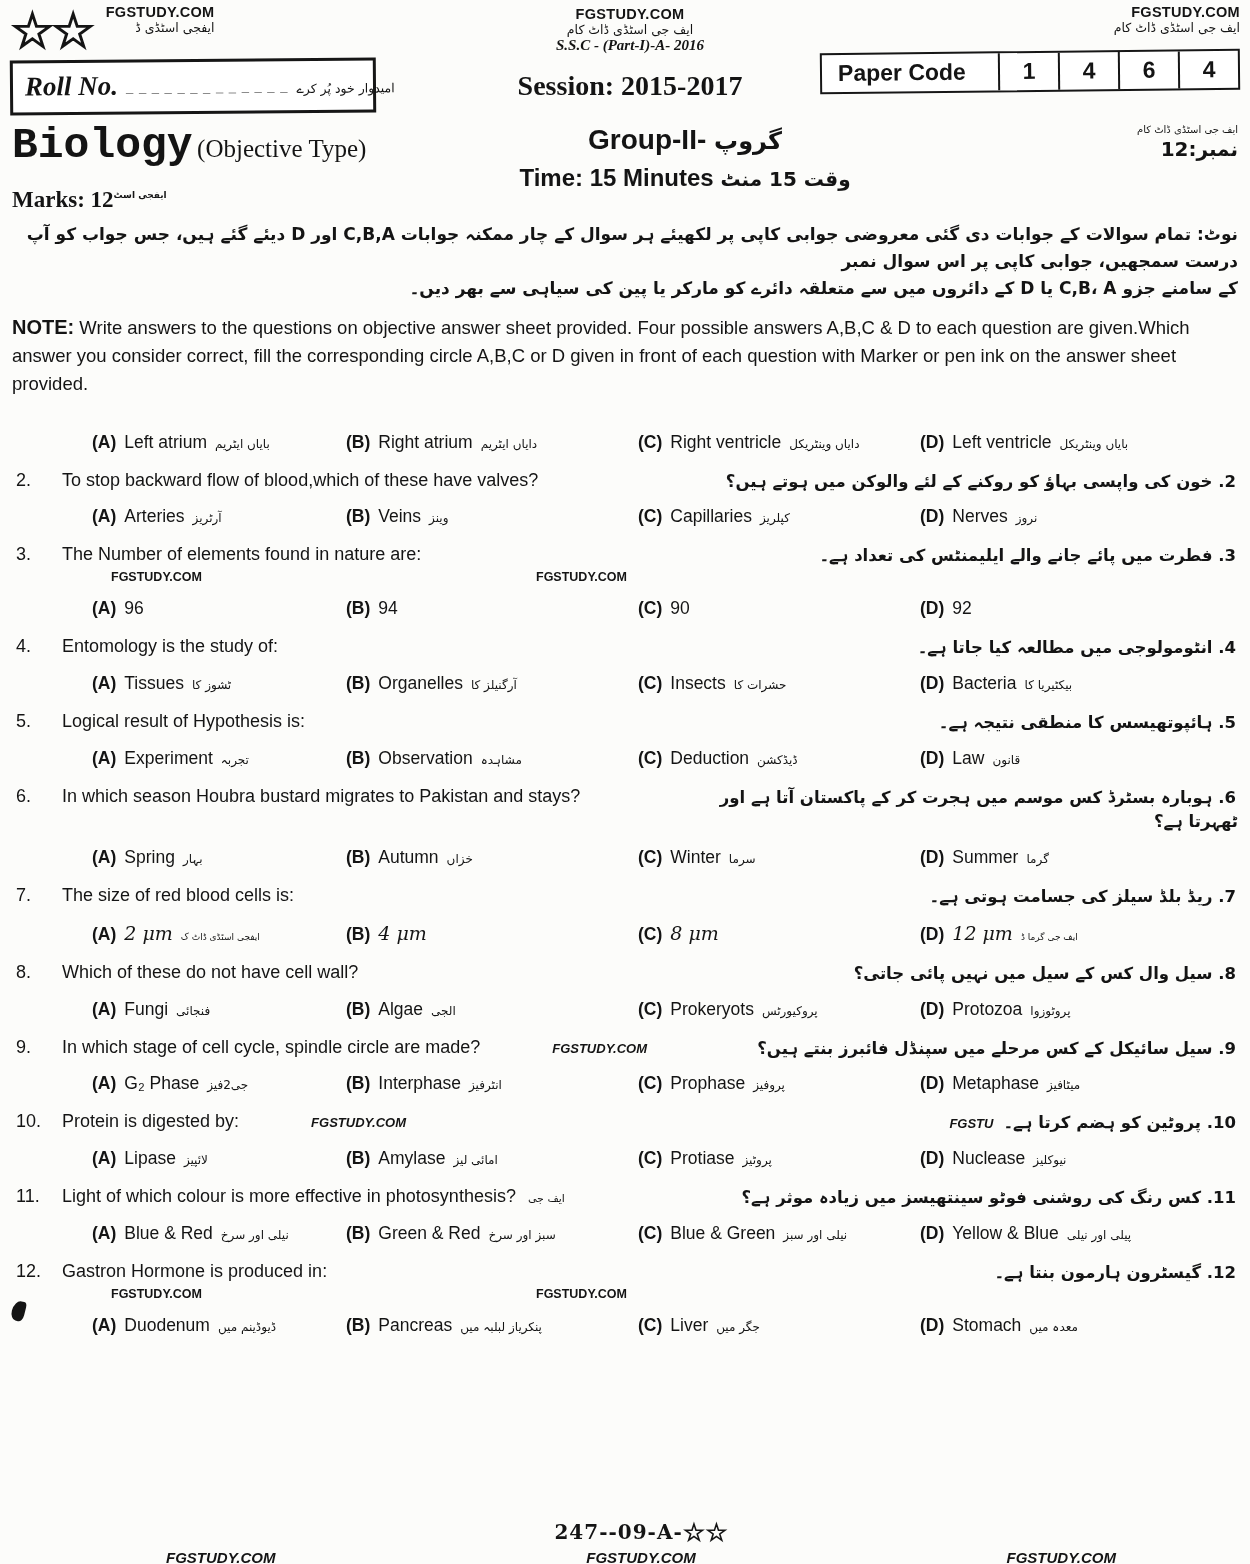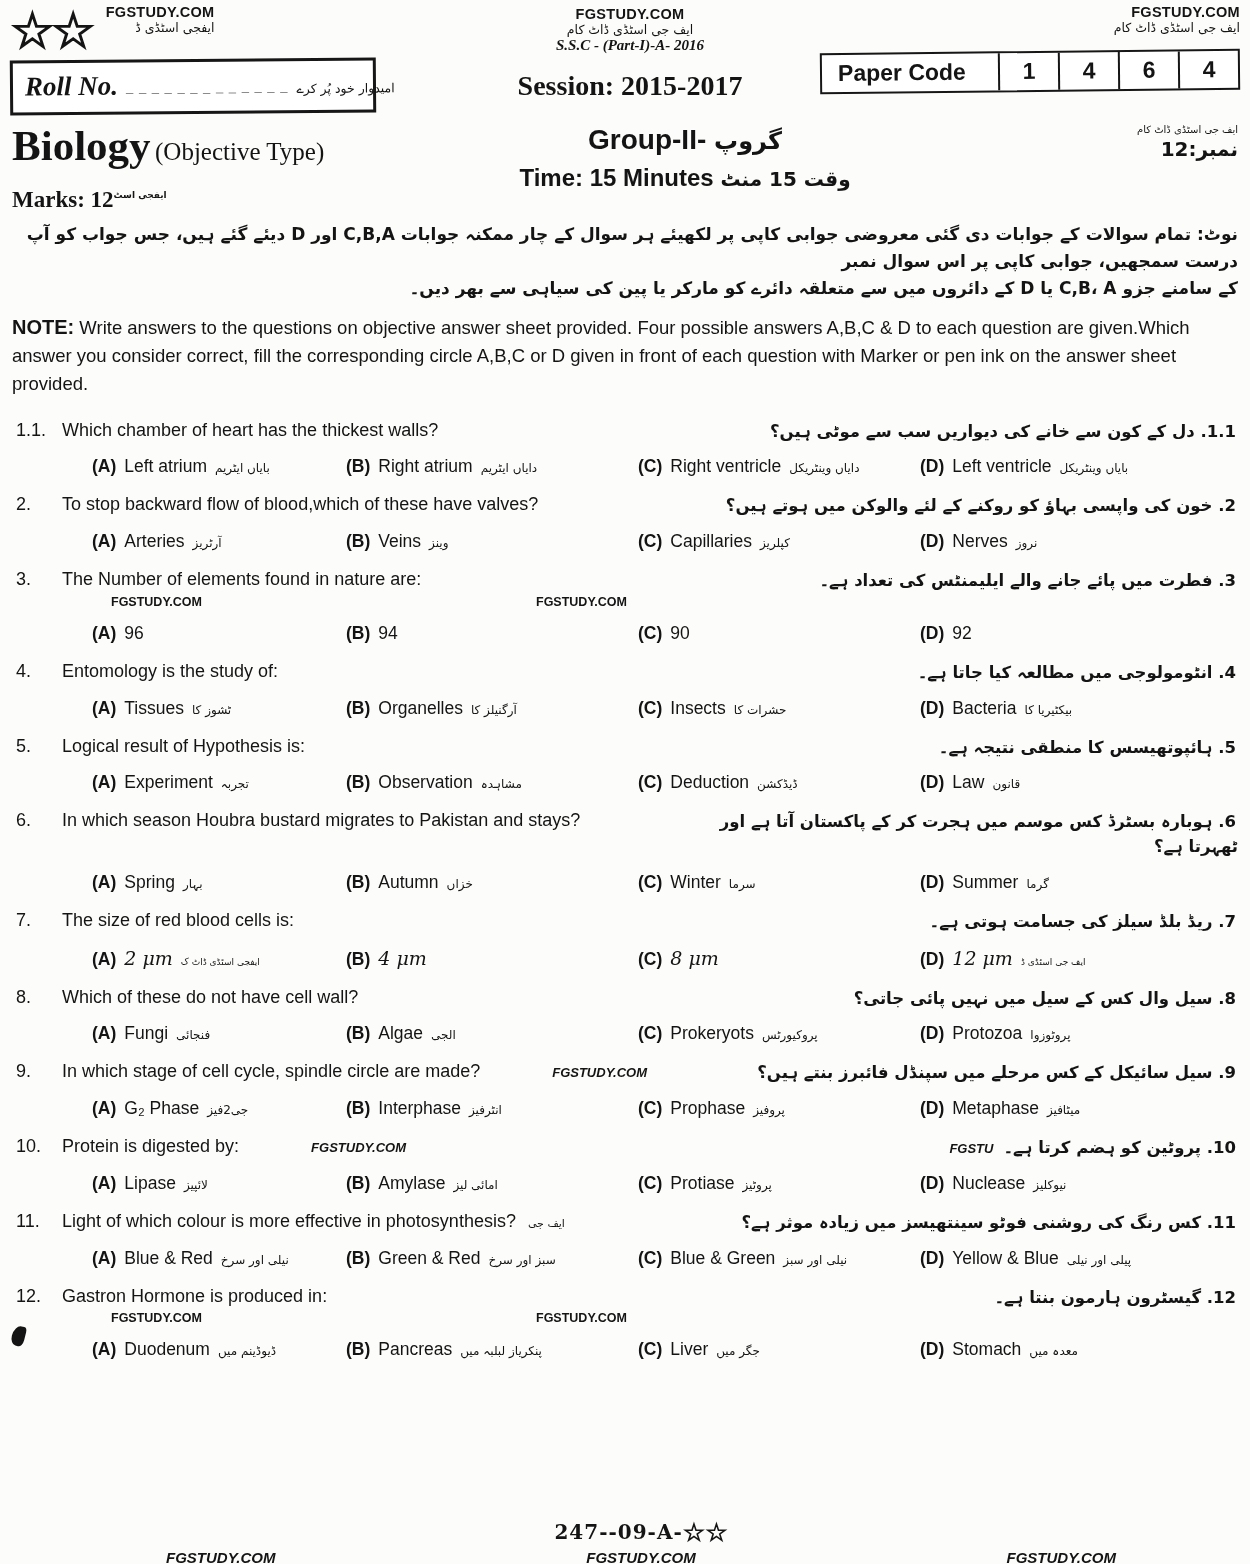--- a/index.html
+++ b/index.html
@@ -30,21 +30,21 @@
   .ssc{font-family:"Liberation Serif",serif;font-style:italic;font-weight:bold;font-size:15px;}
   .session{font-family:"Liberation Serif",serif;font-weight:bold;font-size:28px;margin-top:16px;}
   .hdr-right{width:420px;text-align:right;}
   .pcode{display:flex;border:2.5px solid #161616;margin-top:16px;background:#fff;transform:rotate(-0.6deg);}
   .pcode-label{font-weight:bold;font-size:23px;padding:5px 16px;flex:1;text-align:left;}
   .pcode-cell{border-left:2.5px solid #161616;width:58px;display:flex;align-items:center;justify-content:center;font-weight:bold;font-size:23px;}
 
   
   .titlerow{display:flex;justify-content:space-between;padding:10px 2px 0 2px;}
   .t-left{width:420px;}
-  .subject{font-family:Liberation Serif, serif;font-weight:bold;font-size:43px;line-height:1;display:inline;}
+  .subject{font-family:Liberation Mono, monospace;font-weight:bold;font-size:43px;line-height:1;display:inline;}
   .subject-suffix{font-family:"Liberation Serif",serif;font-size:25px;}
   .marks{font-family:"Liberation Serif",serif;font-weight:bold;font-size:23px;margin-top:20px;}
   .marks sup{font-size:9px;}
   .t-center{text-align:center;flex:1;}
   .group{font-weight:bold;font-size:28px;}
   .group .ur{font-size:24px;font-weight:bold;}
   .time{font-weight:bold;font-size:24px;margin-top:8px;}
   .time .ur{font-size:20px;}
   .t-right{width:300px;text-align:right;}
   .subject-ur{font-size:37px;font-weight:bold;direction:rtl;line-height:1.1;}
@@ -148,34 +148,20 @@
     <div>کے سامنے جزو C,B، A یا D کے دائروں میں سے متعلقہ دائرے کو مارکر یا پین کی سیاہی سے بھر دیں۔</div>
   </div>
 
   <div class="note-en">
     <span class="note-label">NOTE:</span>
     <span>Write answers to the questions on objective answer sheet provided. Four possible answers A,B,C &amp; D to each question are given.Which answer you consider correct, fill the corresponding circle A,B,C or D given in front of each question with Marker or pen ink on the answer sheet provided.</span>
   </div>
 
   <div class="questions">
   <div class="q">
-    <div class="q-row">
-      <div class="q-en">
-        <span class="q-num">1.1.</span>
-        <span>Which chamber of heart has the thickest walls?</span>
-
-      </div>
-      <div class="q-side">
-
-        <div class="q-ur ur">
-          <span class="qn">1.1.</span>
-          <span>دل کے کون سے خانے کی دیواریں سب سے موٹی ہیں؟</span>
-        </div>
-      </div>
-    </div>
 
     <div class="opts">
           <div class="opt">
             <span class="opt-label">(A)</span>
             <span class="opt-text">Left atrium</span>
             <span class="opt-ur ur">بایاں ایٹریم</span>
           </div>
           <div class="opt">
             <span class="opt-label">(B)</span>
             <span class="opt-text">Right atrium</span>
@@ -419,21 +405,21 @@
             <span class="opt-label">(B)</span>
             <span class="opt-text">4 μm</span>
           </div>
           <div class="opt">
             <span class="opt-label">(C)</span>
             <span class="opt-text">8 μm</span>
           </div>
           <div class="opt">
             <span class="opt-label">(D)</span>
             <span class="opt-text">12 μm</span>
-            <span class="opt-note ur">ایف جی اسٹڈی ڈ</span>
+            <span class="opt-note ur">ایف جی گرما ڈ</span>
           </div>
         </div>
   </div>
 
   <div class="q">
     <div class="q-row">
       <div class="q-en">
         <span class="q-num">8.</span>
         <span>Which of these do not have cell wall?</span>
 

